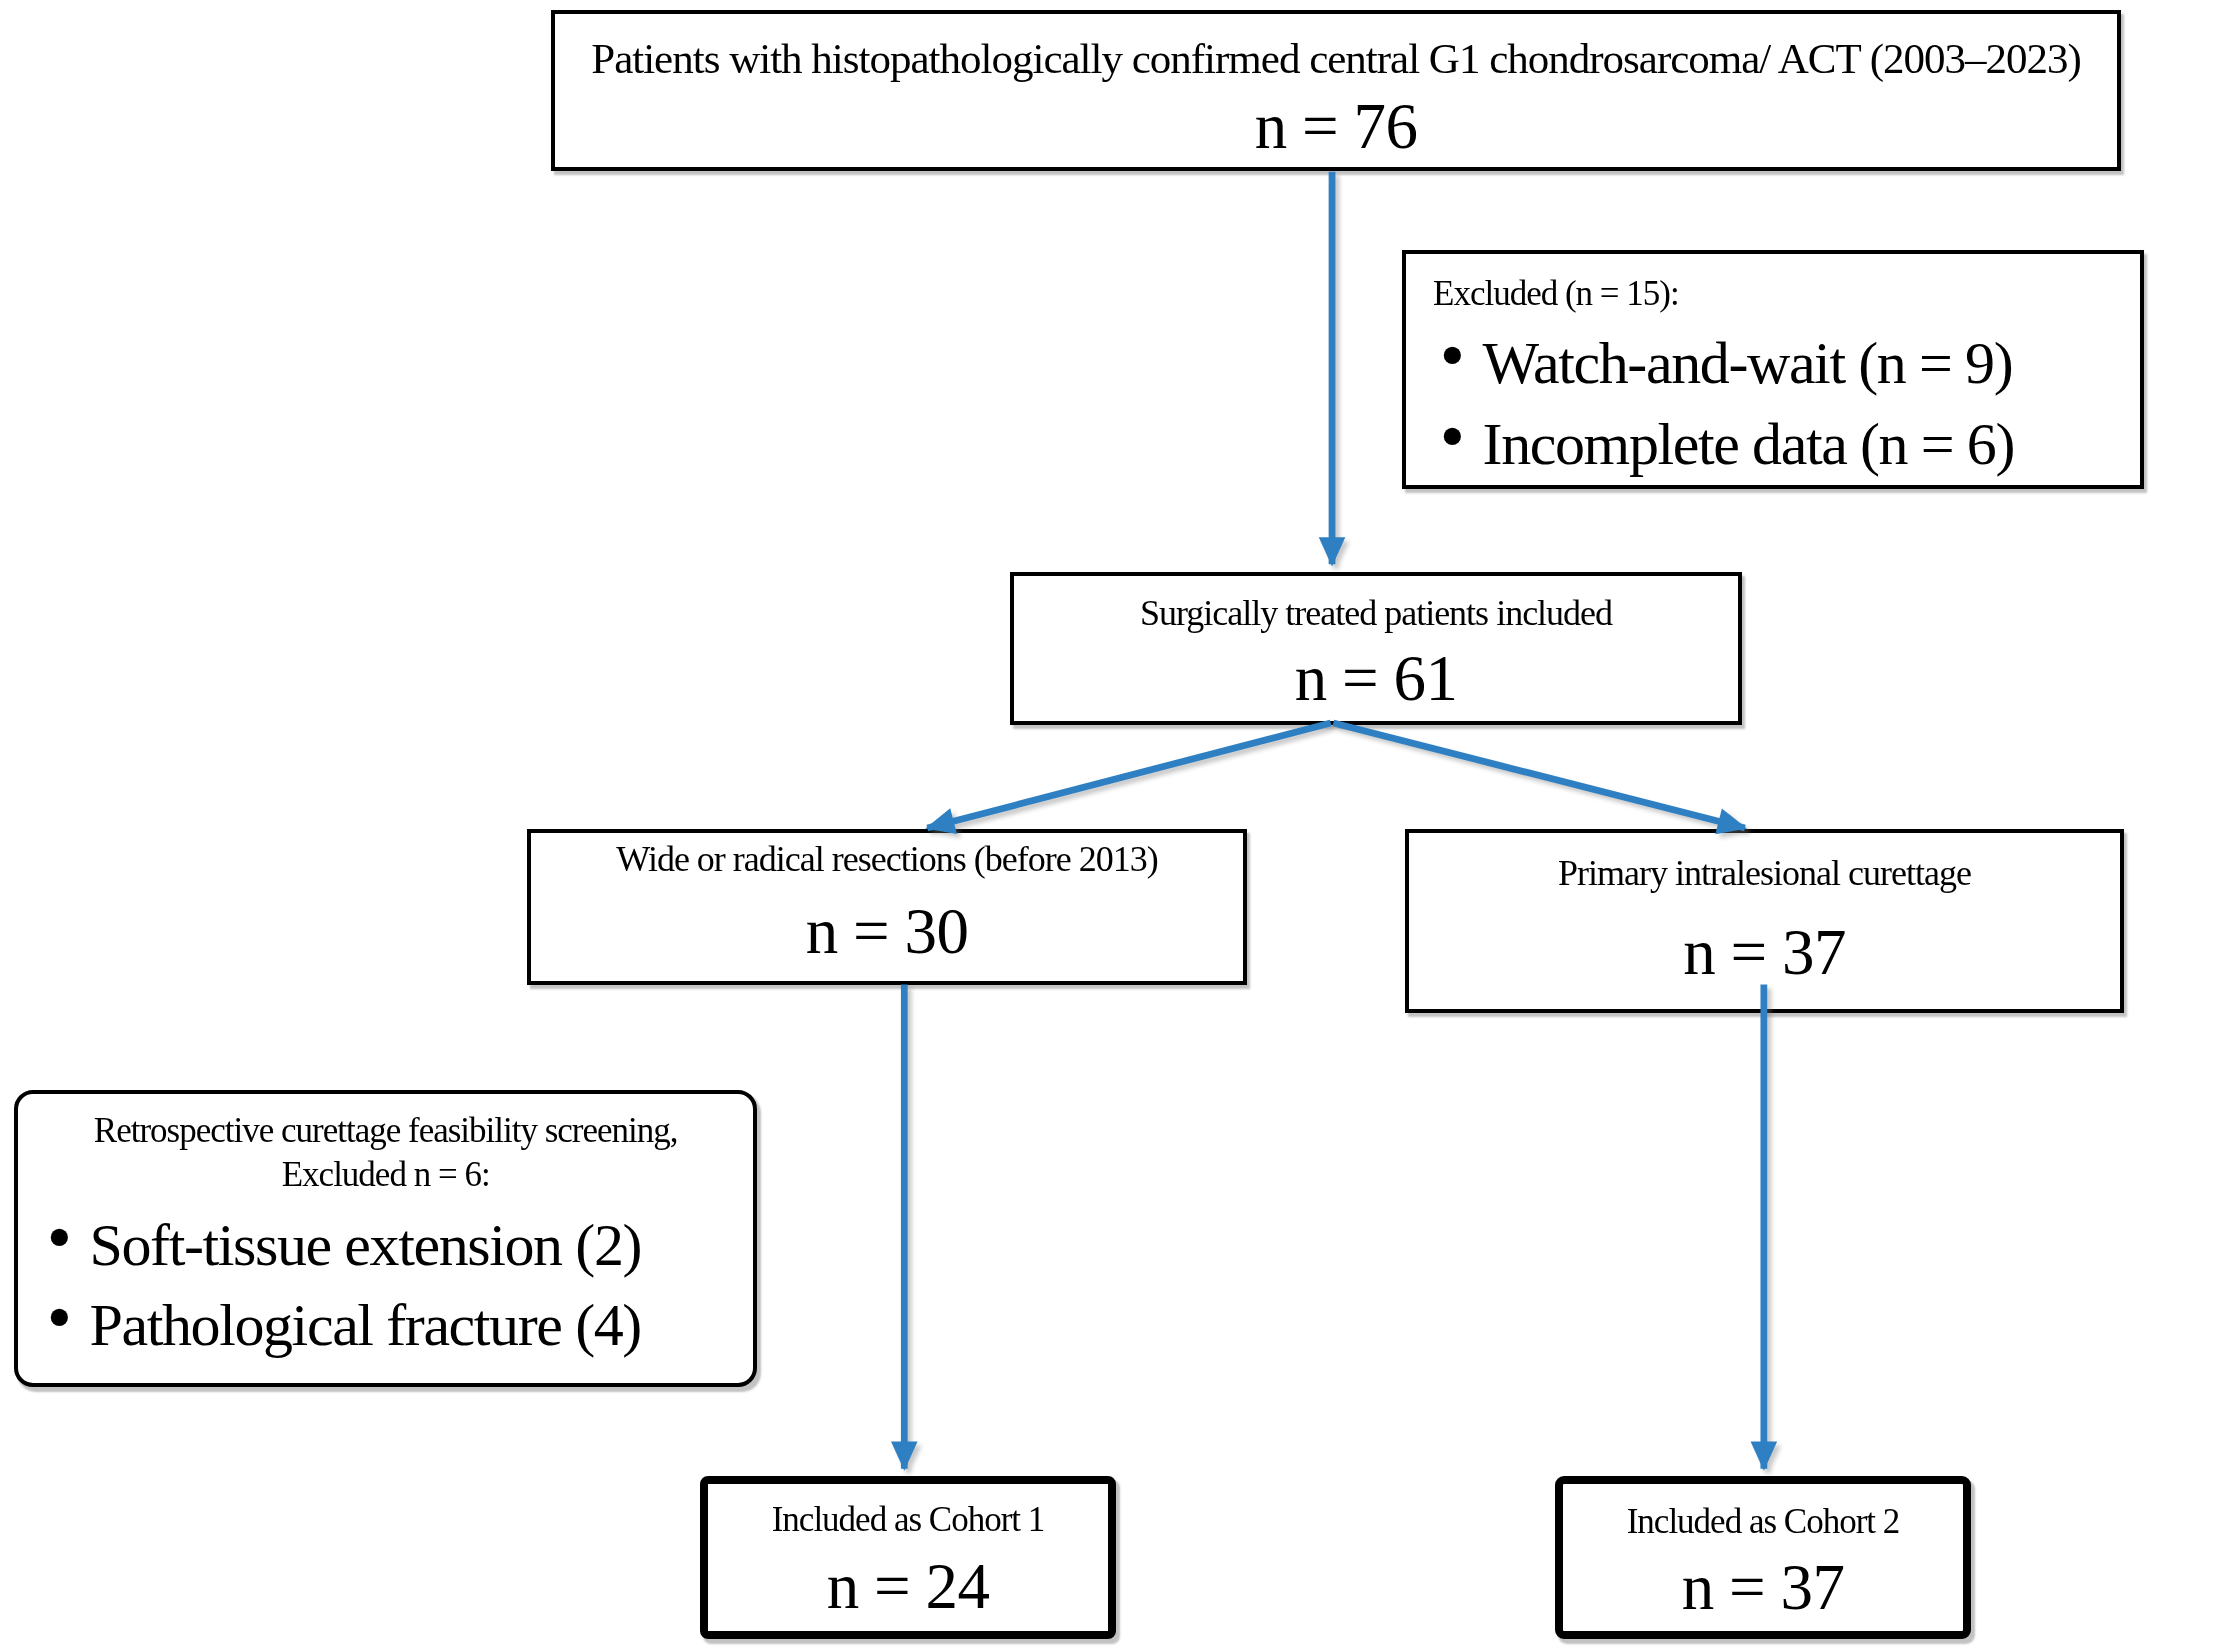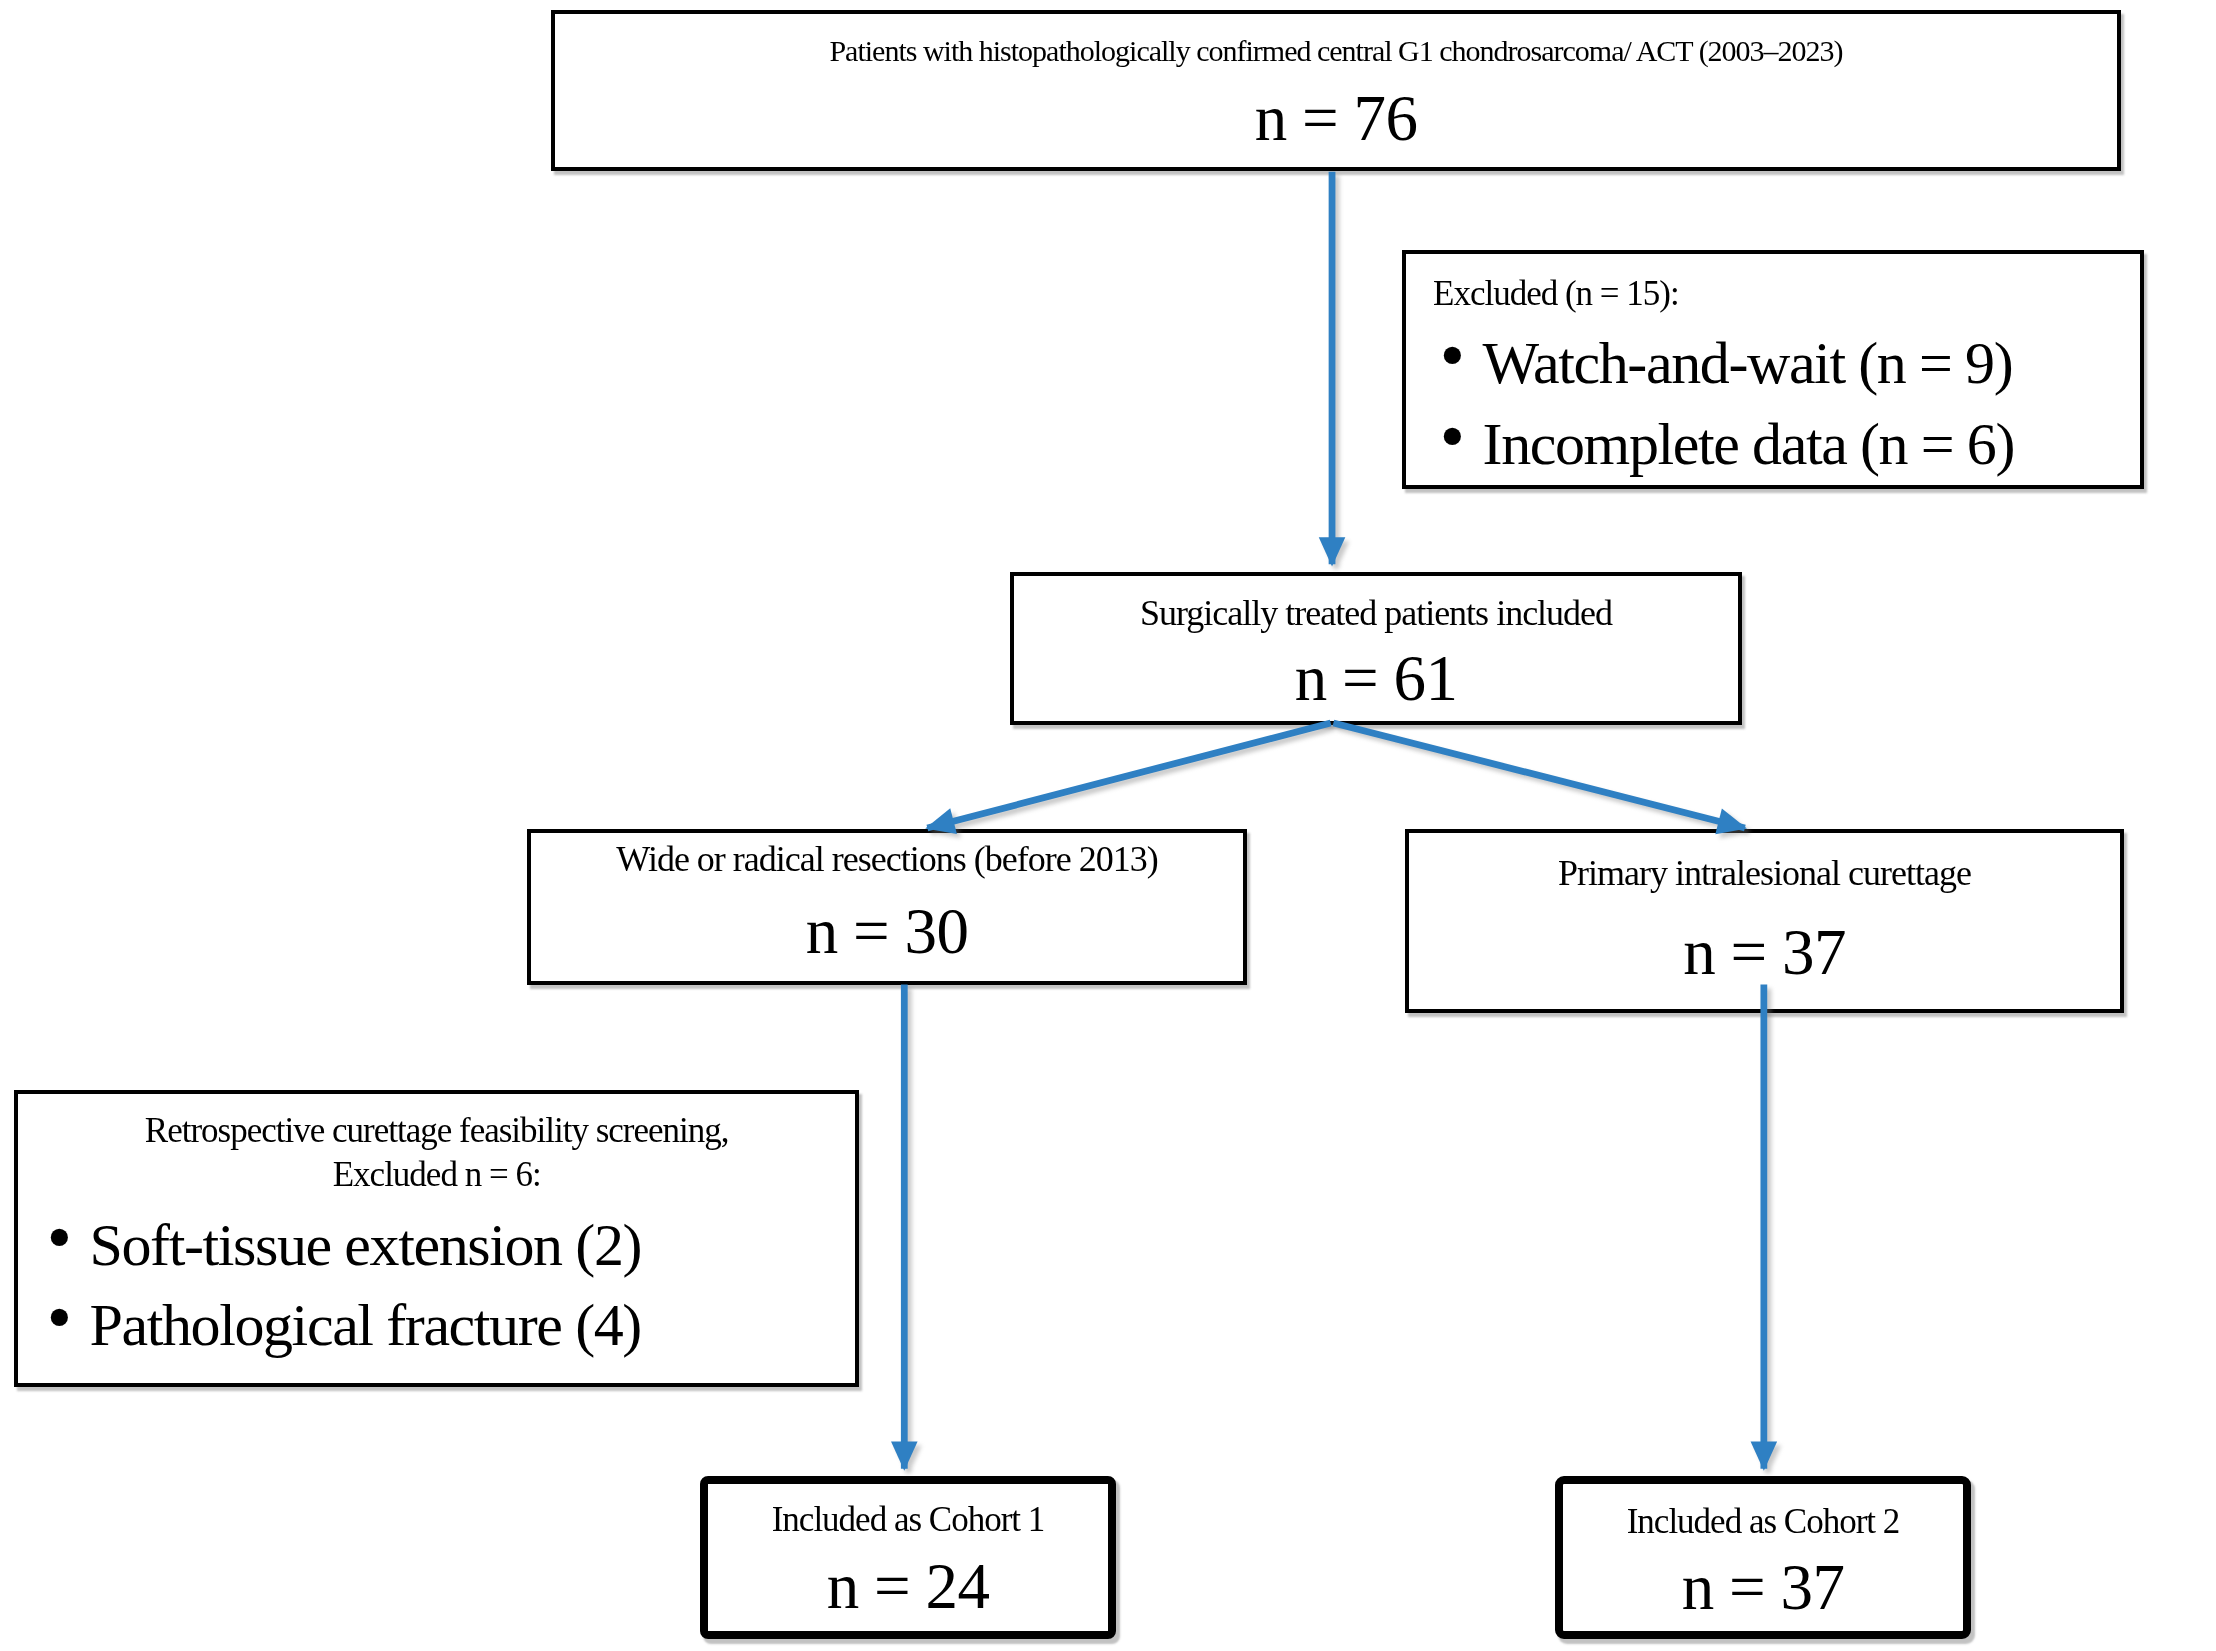--- a/index.html
+++ b/index.html
@@ -39,41 +39,41 @@
   }
   .box .nline {
     flex: 1;
     display: flex;
     align-items: center;
     font-size: 65px;
     letter-spacing: -0.7px;
   }
   
   .b-eligible  { left: 551px;  top: 10.2px;   width: 1570px; height: 161px; padding-top: 17.6px; }
-  .b-eligible .title { font-size: 30px; }
+  .b-eligible .title { font-size: 43px; }
   .b-surgical  { left: 1010px; top: 572px;  width: 732px;  height: 153px; padding-top: 15px; }
   .b-resection { left: 527px;  top: 829px; width: 720px; height: 156px; padding-top: 4px; }
   .b-curettage { left: 1405px; top: 829px; width: 719px; height: 184px; padding-top: 17.6px; }
   .b-cohort1   { left: 700px; top: 1476px; width: 416px;  height: 163px; padding-top: 13.6px;
                  border-width: 8.8px; border-radius: 8.1px; }
   .b-cohort2   { left: 1555px; top: 1476px; width: 416px;  height: 163px; padding-top: 16px;
                  border-width: 8.8px; border-radius: 9px; }
   .b-cohort1 .title, .b-cohort2 .title { font-size: 35px; }
 
   
   .sidebox {
     position: absolute;
     box-sizing: border-box;
     background: #ffffff;
     border: 4.1px solid #000000;
     box-shadow: 3.4px 4.1px 2px rgba(120,120,120,0.45);
     z-index: 2;
   }
   .s-excluded-top { left: 1402px; top: 250px;  width: 742px; height: 239px; padding: 17.6px 13.6px 6.8px 27px; }
-  .s-screening    { left: 14.2px;   top: 1090px; width: 845px; height: 297px; padding: 15px 9.5px 6.8px 9.5px; }
+  .s-screening    { left: 14.2px;   top: 1090px; width: 743px; height: 297px; padding: 15px 9.5px 6.8px 9.5px; border-radius: 19px; }
   .sidebox .stitle {
     font-size: 35px;
     letter-spacing: -1px;
     line-height: 1.25;
     white-space: nowrap;
   }
   .s-screening .stitle { text-align: center; }
   .bullets {
     list-style: none;
     margin: 8.1px 0 0 0;

